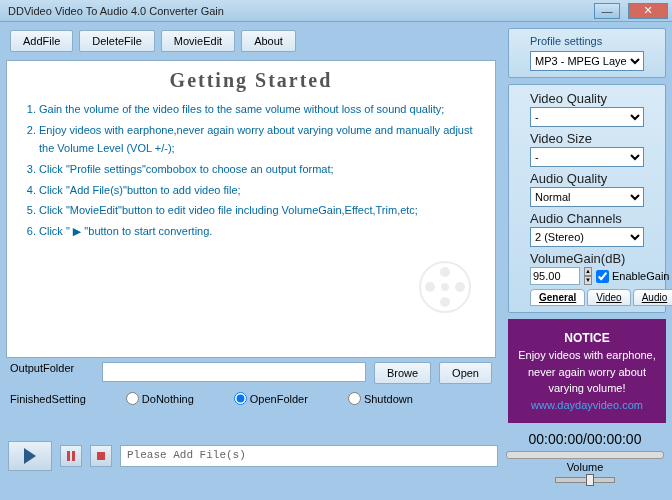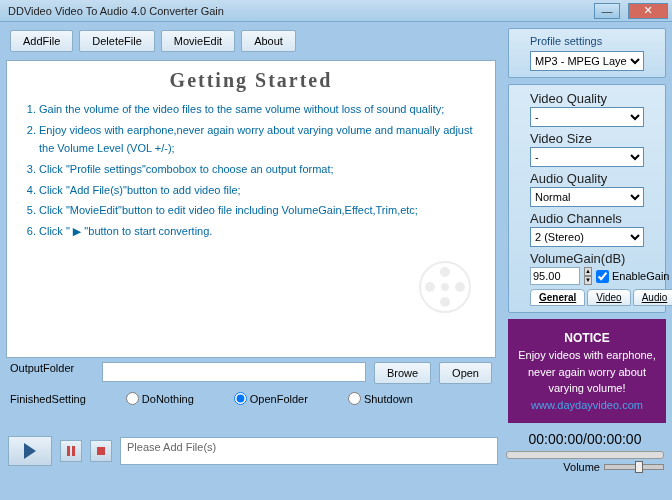--- a/index.html
+++ b/index.html
@@ -38,25 +38,25 @@
 .spin-btns { width: 14px; display: flex; flex-direction: column; }
 .spin-btn { height: 9px; border: 1px solid #888; background: #ddd; font-size: 6px; line-height: 6px; text-align: center; cursor: pointer; }
 .checkbox-label { display: flex; align-items: center; gap: 3px; }
 .footer { display: flex; align-items: center; padding: 0 8px 4px; gap: 8px; }
 .play-big { width: 44px; height: 30px; background: linear-gradient(to bottom, #e8f1f8, #c5d8e8); border: 1px solid #8aadc8; display: flex; align-items: center; justify-content: center; cursor: pointer; }
 .play-triangle { width: 0; height: 0; border-left: 12px solid #2a5a8a; border-top: 8px solid transparent; border-bottom: 8px solid transparent; }
 .ctrl-btn { width: 22px; height: 22px; background: linear-gradient(to bottom, #e8f1f8, #c5d8e8); border: 1px solid #8aadc8; display: flex; align-items: center; justify-content: center; cursor: pointer; }
 .pause-bars { display: flex; gap: 2px; }
 .pause-bars span { width: 3px; height: 10px; background: #c44; }
 .stop-sq { width: 8px; height: 8px; background: #c44; }
-.status-bar { flex: 1; height: 28px; border: 1px solid #8aadc8; background: #fff; padding: 3px 6px; color: #666; }
+.status-bar { flex: 1; height: 22px; border: 1px solid #8aadc8; background: #fff; padding: 3px 6px; color: #666; font-family: Liberation Mono, monospace; }
 .time-area { width: 158px; text-align: center; }
 .time-text { font-size: 14px; padding: 2px 0; }
 .progress { height: 8px; background: #ddd; border: 1px solid #999; margin: 2px 0; border-radius: 3px; }
-.vol-row { display: flex; align-items: center; gap: 4px; justify-content: flex-end; font-size: 10px; }
+.vol-row { display: flex; align-items: center; gap: 4px; justify-content: flex-end; font-size: 10px; flex-direction: column; }
 .vol-slider { width: 60px; height: 6px; background: #ccc; border: 1px solid #888; position: relative; }
 .vol-thumb { position: absolute; width: 8px; height: 12px; background: #eee; border: 1px solid #666; top: -4px; left: 30px; }
 ol { padding-left: 18px; }
 </style>
 </head>
 <body>
 
 <div class="titlebar">
   <span class="titlebar-text">DDVideo Video To Audio 4.0 Converter Gain</span>
   <div class="win-btn">—</div>

